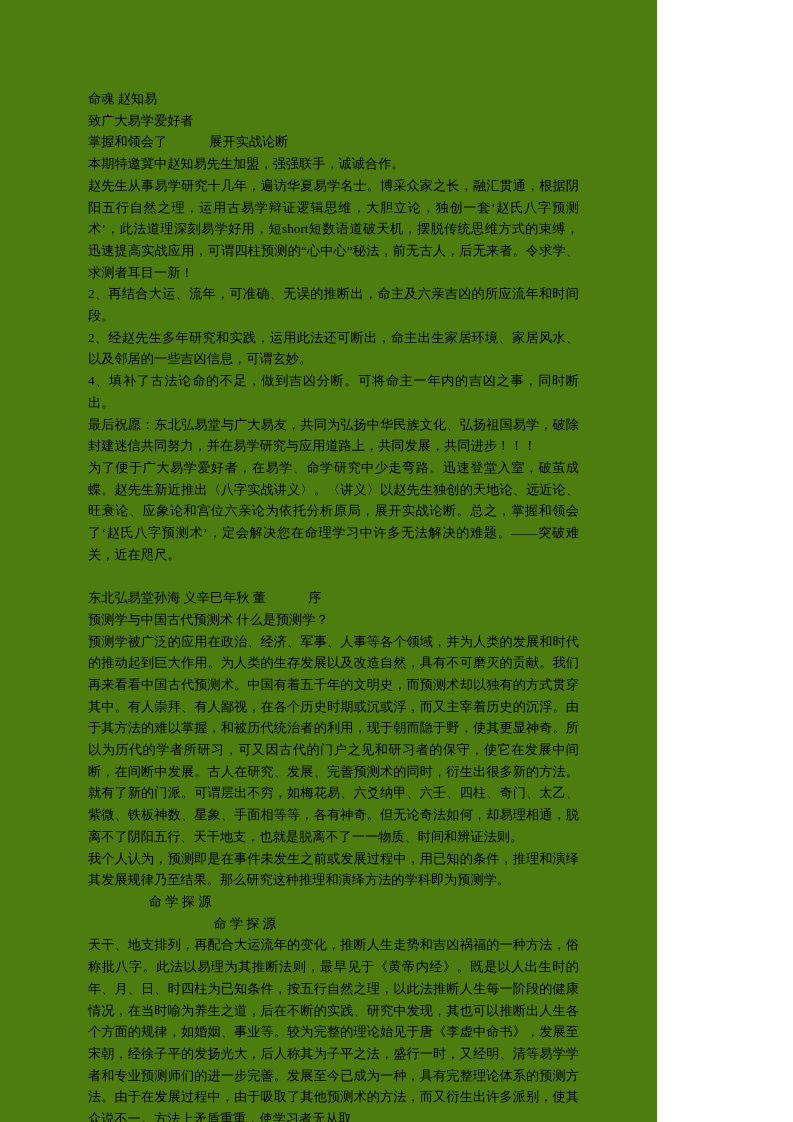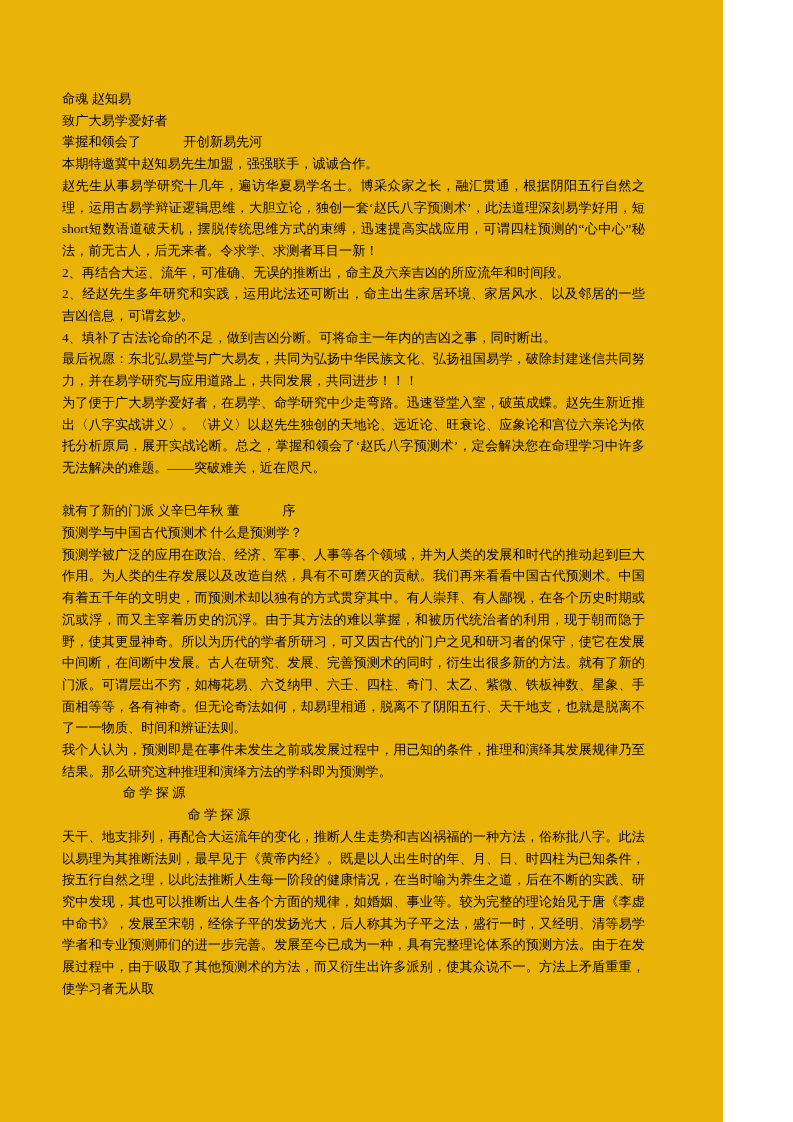--- a/index.html
+++ b/index.html
@@ -8,25 +8,25 @@
     background: #ffffff;
   }
   body {
     width: 793px;
     height: 1122px;
     font-family: "Liberation Serif", "DejaVu Serif", serif;
     color: #000000;
   }
   .page {
     position: relative;
-    width: 723px;
+    width: 657px;
     height: 1122px;
     box-sizing: border-box;
-    padding: 88px 78px 60px 62px;
-    background: #eab308;
+    padding: 88px 78px 60px 88px;
+    background: #4d7c0f;
   }
   .doc {
     font-size: 13.2px;
     line-height: 21.7px;
     text-align: justify;
     text-justify: inter-ideograph;
   }
   .doc p {
     margin: 0;
     padding: 0;
@@ -40,40 +40,40 @@
 </head>
 <body>
 
 <div class="page">
   <div class="doc">
 
     <p class="">命魂 赵知易</p>
 
     <p class="">致广大易学爱好者</p>
 
-    <p><span>掌握和领会了</span><span class="tab-gap"></span><span>开创新易先河</span></p>
+    <p><span>掌握和领会了</span><span class="tab-gap"></span><span>展开实战论断</span></p>
 
     <p>本期特邀冀中赵知易先生加盟，强强联手，诚诚合作。</p>
 
     <p>赵先生从事易学研究十几年，遍访华夏易学名士。博采众家之长，融汇贯通，根据阴阳五行自然之理，运用古易学辩证逻辑思维，大胆立论，独创一套‘赵氏八字预测术’，此法道理深刻易学好用，短short短数语道破天机，摆脱传统思维方式的束缚，迅速提高实战应用，可谓四柱预测的“心中心”秘法，前无古人，后无来者。令求学、求测者耳目一新！</p>
 
 
     <p>2、再结合大运、流年，可准确、无误的推断出，命主及六亲吉凶的所应流年和时间段。</p>
 
     <p>2、经赵先生多年研究和实践，运用此法还可断出，命主出生家居环境、家居风水、以及邻居的一些吉凶信息，可谓玄妙。</p>
 
     <p>4、填补了古法论命的不足，做到吉凶分断。可将命主一年内的吉凶之事，同时断出。</p>
 
     <p>最后祝愿：东北弘易堂与广大易友，共同为弘扬中华民族文化、弘扬祖国易学，破除封建迷信共同努力，并在易学研究与应用道路上，共同发展，共同进步！！！</p>
 
     <p>为了便于广大易学爱好者，在易学、命学研究中少走弯路。迅速登堂入室，破茧成蝶。赵先生新近推出〈八字实战讲义〉。〈讲义〉以赵先生独创的天地论、远近论、旺衰论、应象论和宫位六亲论为依托分析原局，展开实战论断。总之，掌握和领会了‘赵氏八字预测术’，定会解决您在命理学习中许多无法解决的难题。——突破难关，近在咫尺。</p>
 
     <div class="spacer"></div>
 
-    <p><span>就有了新的门派  义辛巳年秋 董</span><span class="tab-gap"></span><span>序</span></p>
+    <p><span>东北弘易堂孙海  义辛巳年秋 董</span><span class="tab-gap"></span><span>序</span></p>
 
     <p>预测学与中国古代预测术  什么是预测学？</p>
 
     <p>预测学被广泛的应用在政治、经济、军事、人事等各个领域，并为人类的发展和时代的推动起到巨大作用。为人类的生存发展以及改造自然，具有不可磨灭的贡献。我们再来看看中国古代预测术。中国有着五千年的文明史，而预测术却以独有的方式贯穿其中。有人崇拜、有人鄙视，在各个历史时期或沉或浮，而又主宰着历史的沉浮。由于其方法的难以掌握，和被历代统治者的利用，现于朝而隐于野，使其更显神奇。所以为历代的学者所研习，可又因古代的门户之见和研习者的保守，使它在发展中间断，在间断中发展。古人在研究、发展、完善预测术的同时，衍生出很多新的方法。就有了新的门派。可谓层出不穷，如梅花易、六爻纳甲、六壬、四柱、奇门、太乙、紫微、铁板神数、星象、手面相等等，各有神奇。但无论奇法如何，却易理相通，脱离不了阴阳五行、天干地支，也就是脱离不了一一物质、时间和辨证法则。</p>
 
     <p>我个人认为，预测即是在事件未发生之前或发展过程中，用已知的条件，推理和演绎其发展规律乃至结果。那么研究这种推理和演绎方法的学科即为预测学。</p>
 
     <p class="title-line">命 学 探 源</p>
 
     <p class="subtitle-line">命 学 探 源</p>

